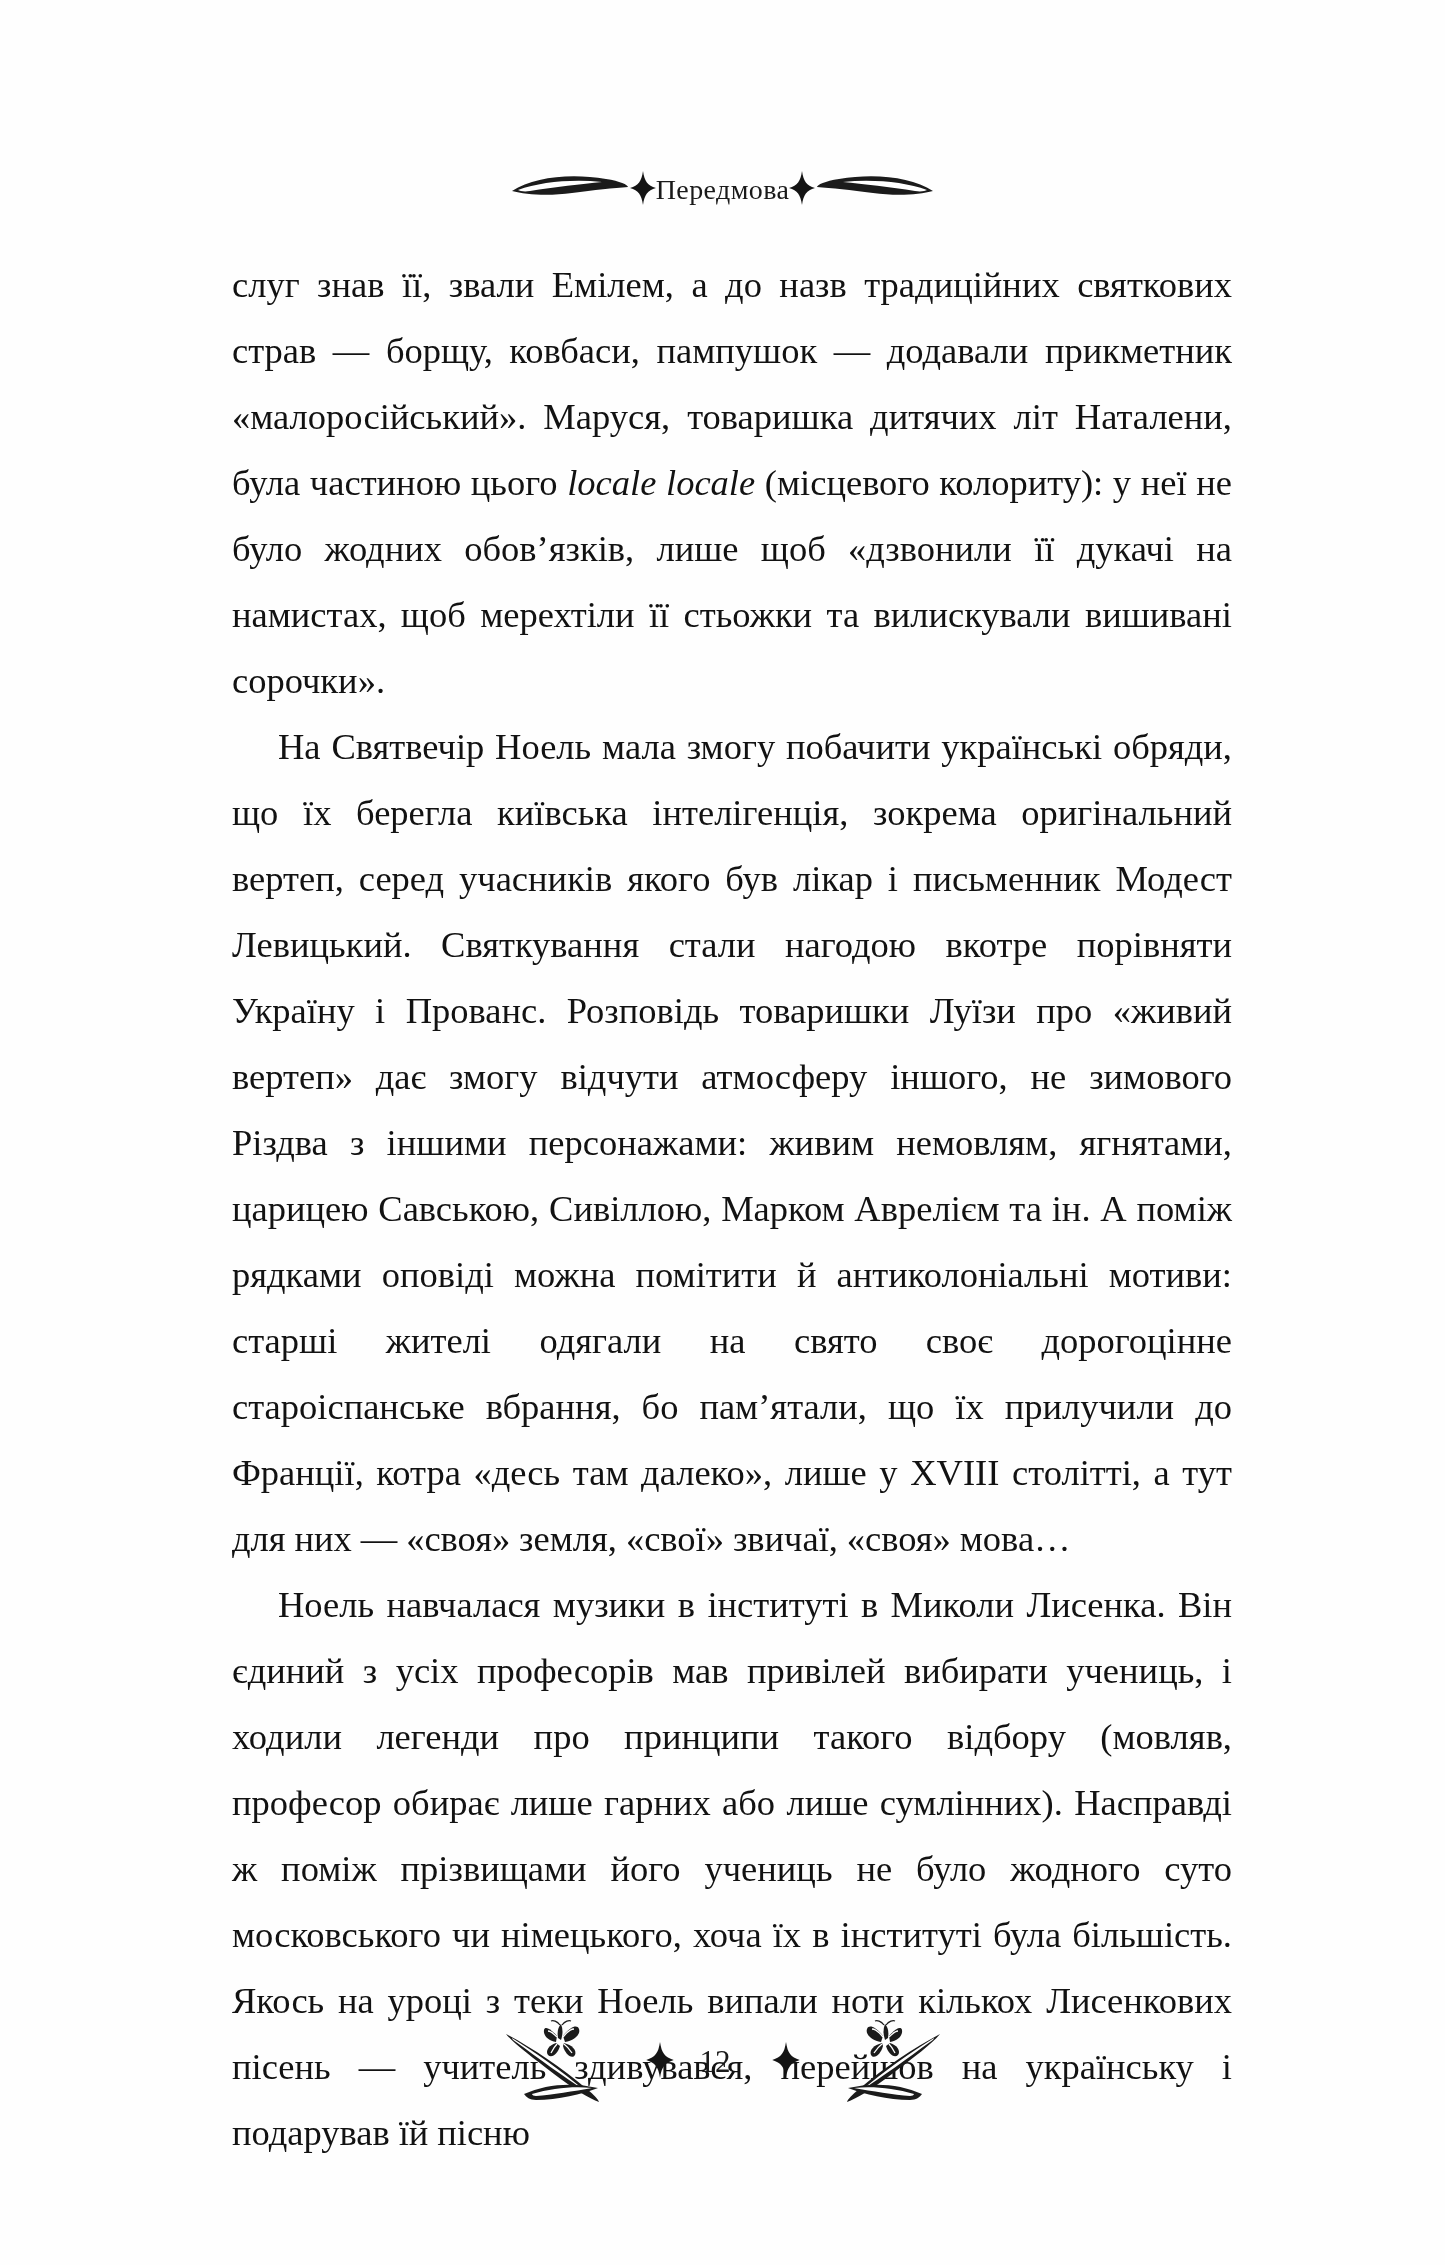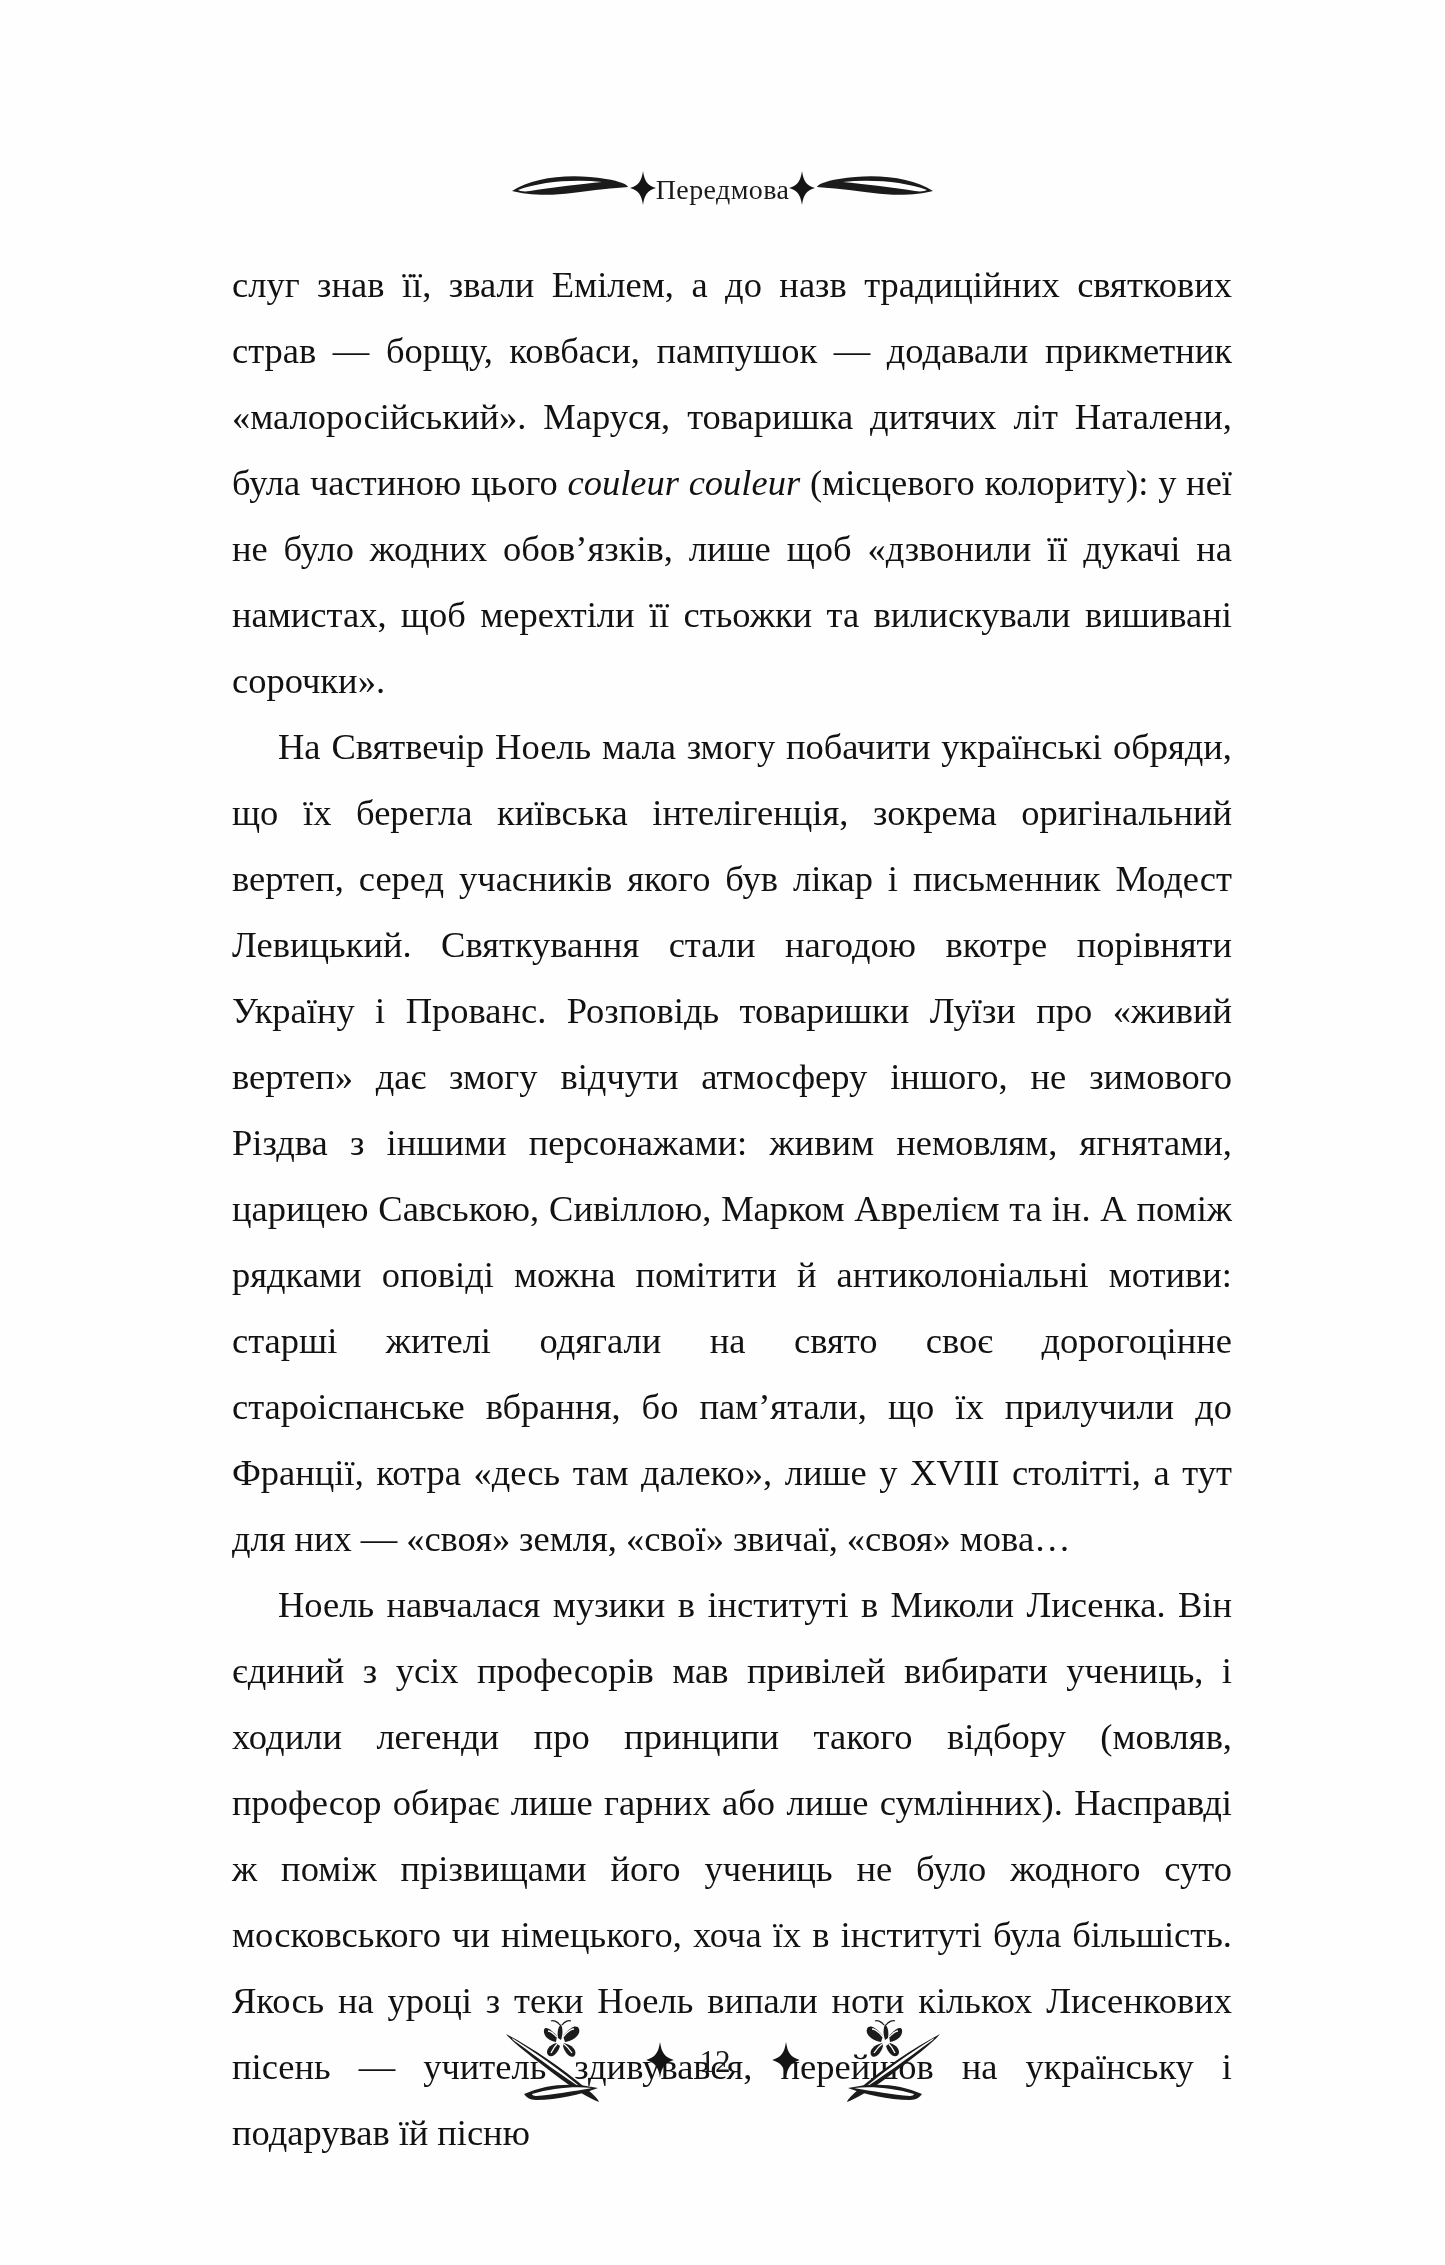--- a/index.html
+++ b/index.html
@@ -121,21 +121,21 @@
       <svg width="120" height="34" viewBox="0 0 120 34" aria-hidden="true">
         <path d="M2 20 C 24 6, 60 2, 96 8 C 110 10, 118 14, 118 16
                  C 104 17, 84 19, 62 22 C 40 25, 16 24, 2 20 Z" fill="#1b1b1b"></path>
         <path d="M8 19 C 30 11, 62 8, 92 11 C 72 13, 44 16, 20 20 C 14 21, 10 20, 8 19 Z" fill="#ffffff"></path>
       </svg>
     </span>
 
   </div>
 
   <div class="textblock">
-    <p class="para first">слуг знав її, звали Емілем, а до назв традиційних святкових страв — борщу, ковбаси, пампушок — додавали прикметник «малоросійський». Маруся, товаришка дитячих літ Наталени, була частиною цього <i>couleur couleur</i> (місцевого колориту): у неї не було жодних обов’язків, лише щоб «дзвонили її дукачі на намистах, щоб мерехтіли її стьожки та вилискували вишивані сорочки».</p>
+    <p class="para first">слуг знав її, звали Емілем, а до назв традиційних святкових страв — борщу, ковбаси, пампушок — додавали прикметник «малоросійський». Маруся, товаришка дитячих літ Наталени, була частиною цього <i>locale locale</i> (місцевого колориту): у неї не було жодних обов’язків, лише щоб «дзвонили її дукачі на намистах, щоб мерехтіли її стьожки та вилискували вишивані сорочки».</p>
     <p class="para">На Святвечір Ноель мала змогу побачити українські обряди, що їх берегла київська інтелігенція, зокрема оригінальний вертеп, серед учасників якого був лікар і письменник Модест Левицький. Святкування стали нагодою вкотре порівняти Україну і Прованс. Розповідь товаришки Луїзи про «живий вертеп» дає змогу відчути атмосферу іншого, не зимового Різдва з іншими персонажами: живим немовлям, ягнятами, царицею Савською, Сивіллою, Марком Аврелієм та ін. А поміж рядками оповіді можна помітити й антиколоніальні мотиви: старші жителі одягали на свято своє дорогоцінне староіспанське вбрання, бо пам’ятали, що їх прилучили до Франції, котра «десь там далеко», лише у XVIII столітті, а тут для них — «своя» земля, «свої» звичаї, «своя» мова…</p>
     <p class="para">Ноель навчалася музики в інституті в Миколи Лисенка. Він єдиний з усіх професорів мав привілей вибирати учениць, і ходили легенди про принципи такого відбору (мовляв, професор обирає лише гарних або лише сумлінних). Насправді ж поміж прізвищами його учениць не було жодного суто московського чи німецького, хоча їх в інституті була більшість. Якось на уроці з теки Ноель випали ноти кількох Лисенкових пісень — учитель здивувався, перейшов на українську і подарував їй пісню</p>
   </div>
 
   <div class="page-footer">
 
     <span>
       <svg width="118" height="92" viewBox="0 0 118 92" aria-hidden="true">
 
         <path d="M4 20 C 30 34, 58 52, 86 76 C 92 81, 96 85, 97 88

